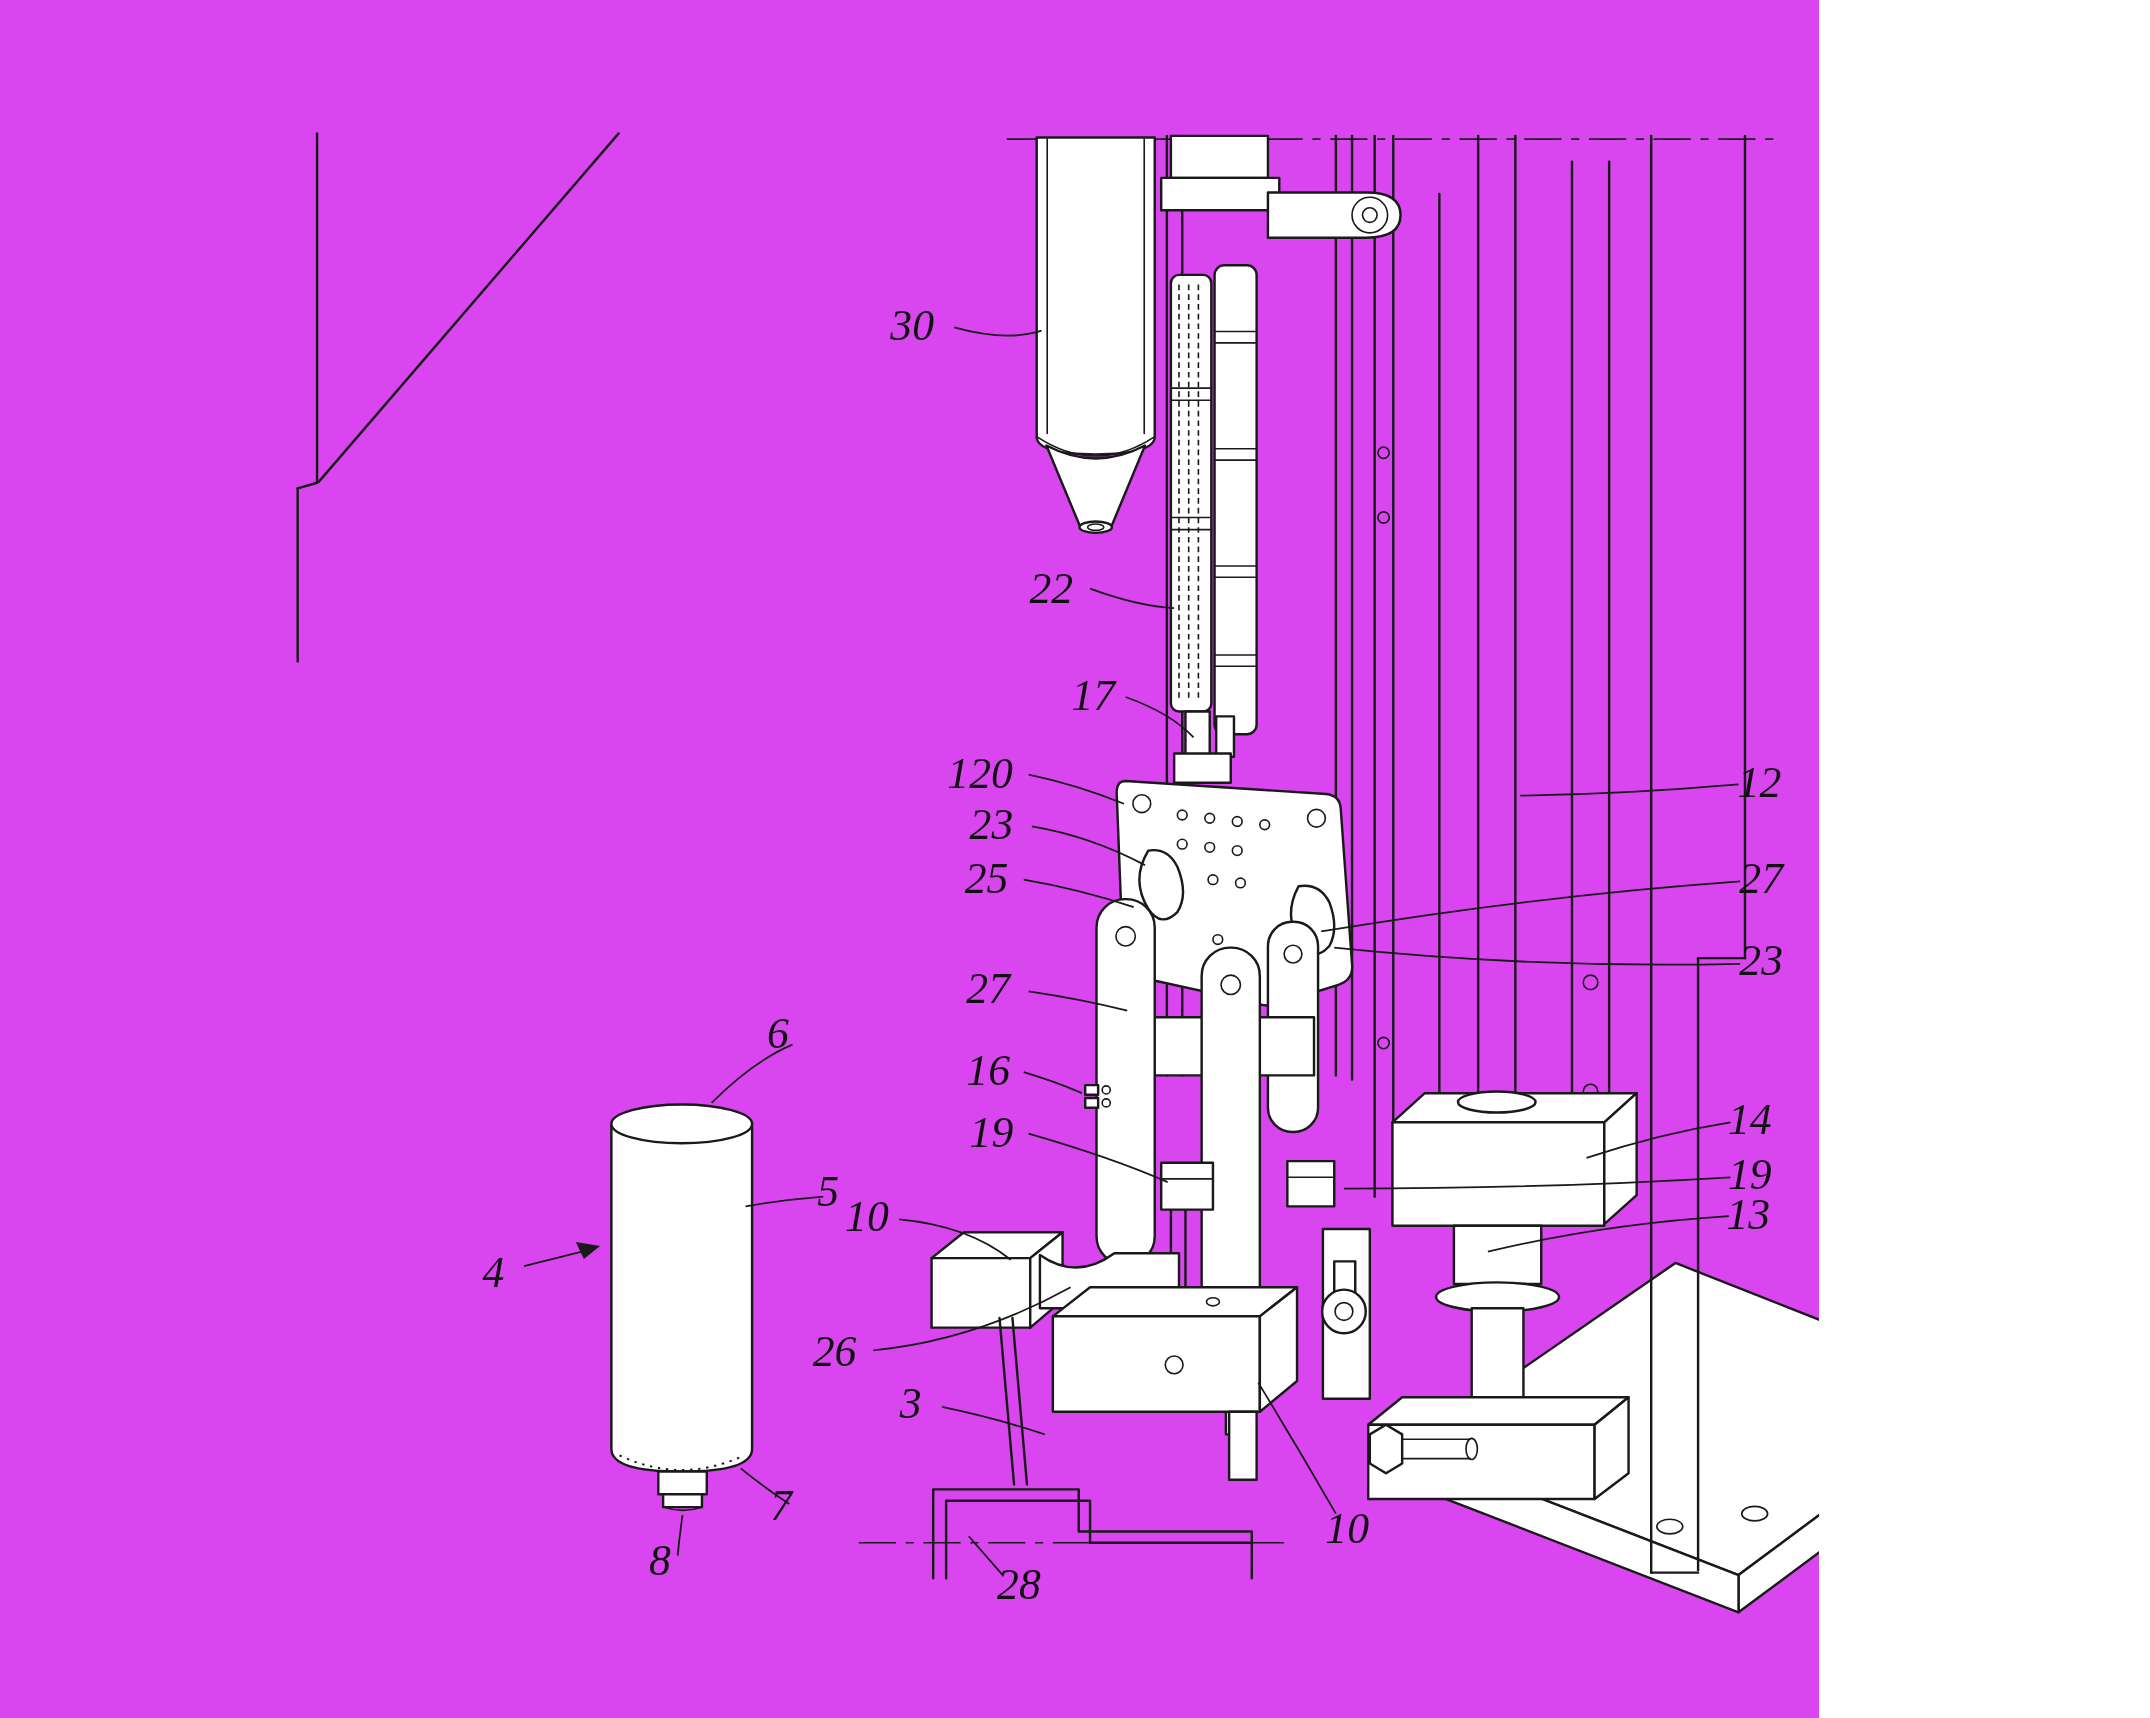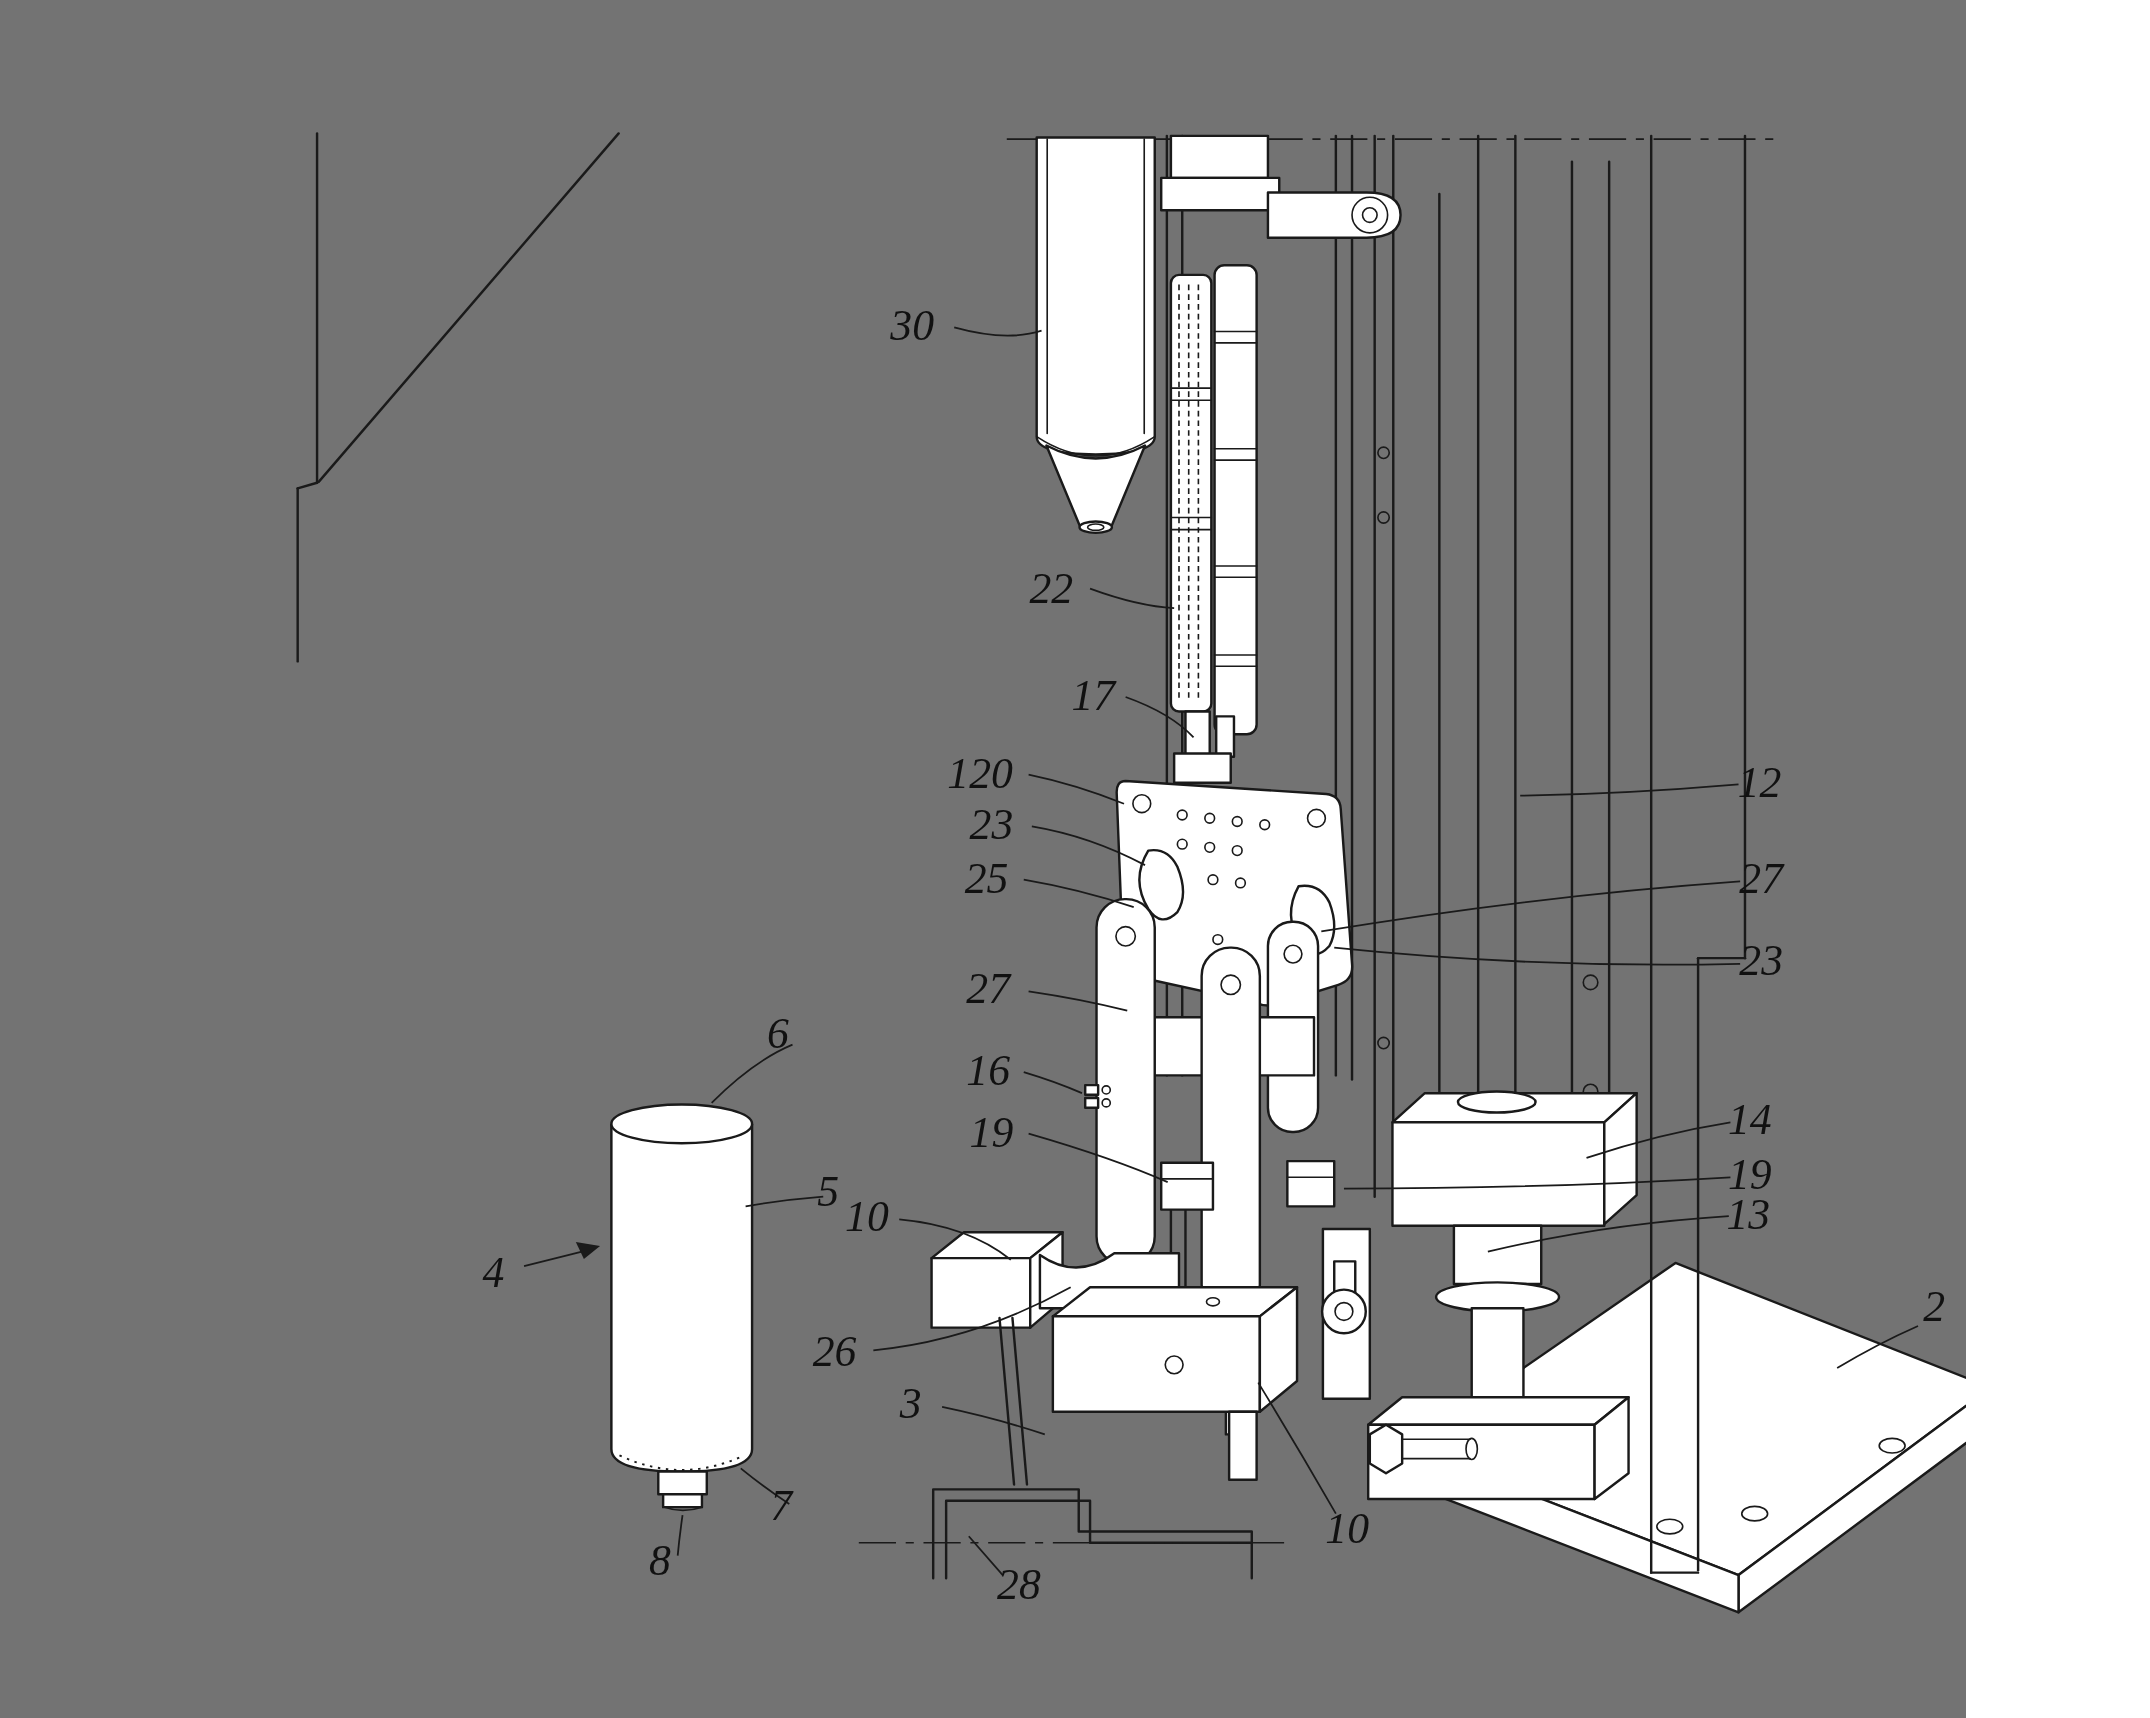--- a/index.html
+++ b/index.html
@@ -1,16 +1,16 @@
 <!DOCTYPE html>
 <html style="font-size:13px"><head>
 <meta charset="utf-8">
 <style>
   html,body{margin:0;padding:0;background:#ffffff}
-  .canvas{position:relative;width:1966px;height:1719px;background:#737373;overflow:hidden}
+  .canvas{position:relative;width:1819px;height:1719px;background:#d946ef;overflow:hidden}
   svg{display:block}
   .ln{fill:none;stroke:#1a1a1a;stroke-width:3;stroke-linecap:round;stroke-linejoin:round}
   .fw{fill:#ffffff;stroke:#1a1a1a;stroke-width:3;stroke-linejoin:round}
   .thin{fill:none;stroke:#1a1a1a;stroke-width:2;stroke-linecap:round}
   .leader{fill:none;stroke:#1a1a1a;stroke-width:2.2}
   .cl{fill:none;stroke:#1a1a1a;stroke-width:2;stroke-dasharray:46 12 10 12}
   .hatch{fill:none;stroke:#1a1a1a;stroke-width:2;stroke-dasharray:7 5}
   .dots{fill:none;stroke:#1a1a1a;stroke-width:2.4;stroke-dasharray:3 7}
   .lbl{font-family:"Liberation Serif",serif;font-style:italic;font-size:54px;fill:#111}
 </style>

